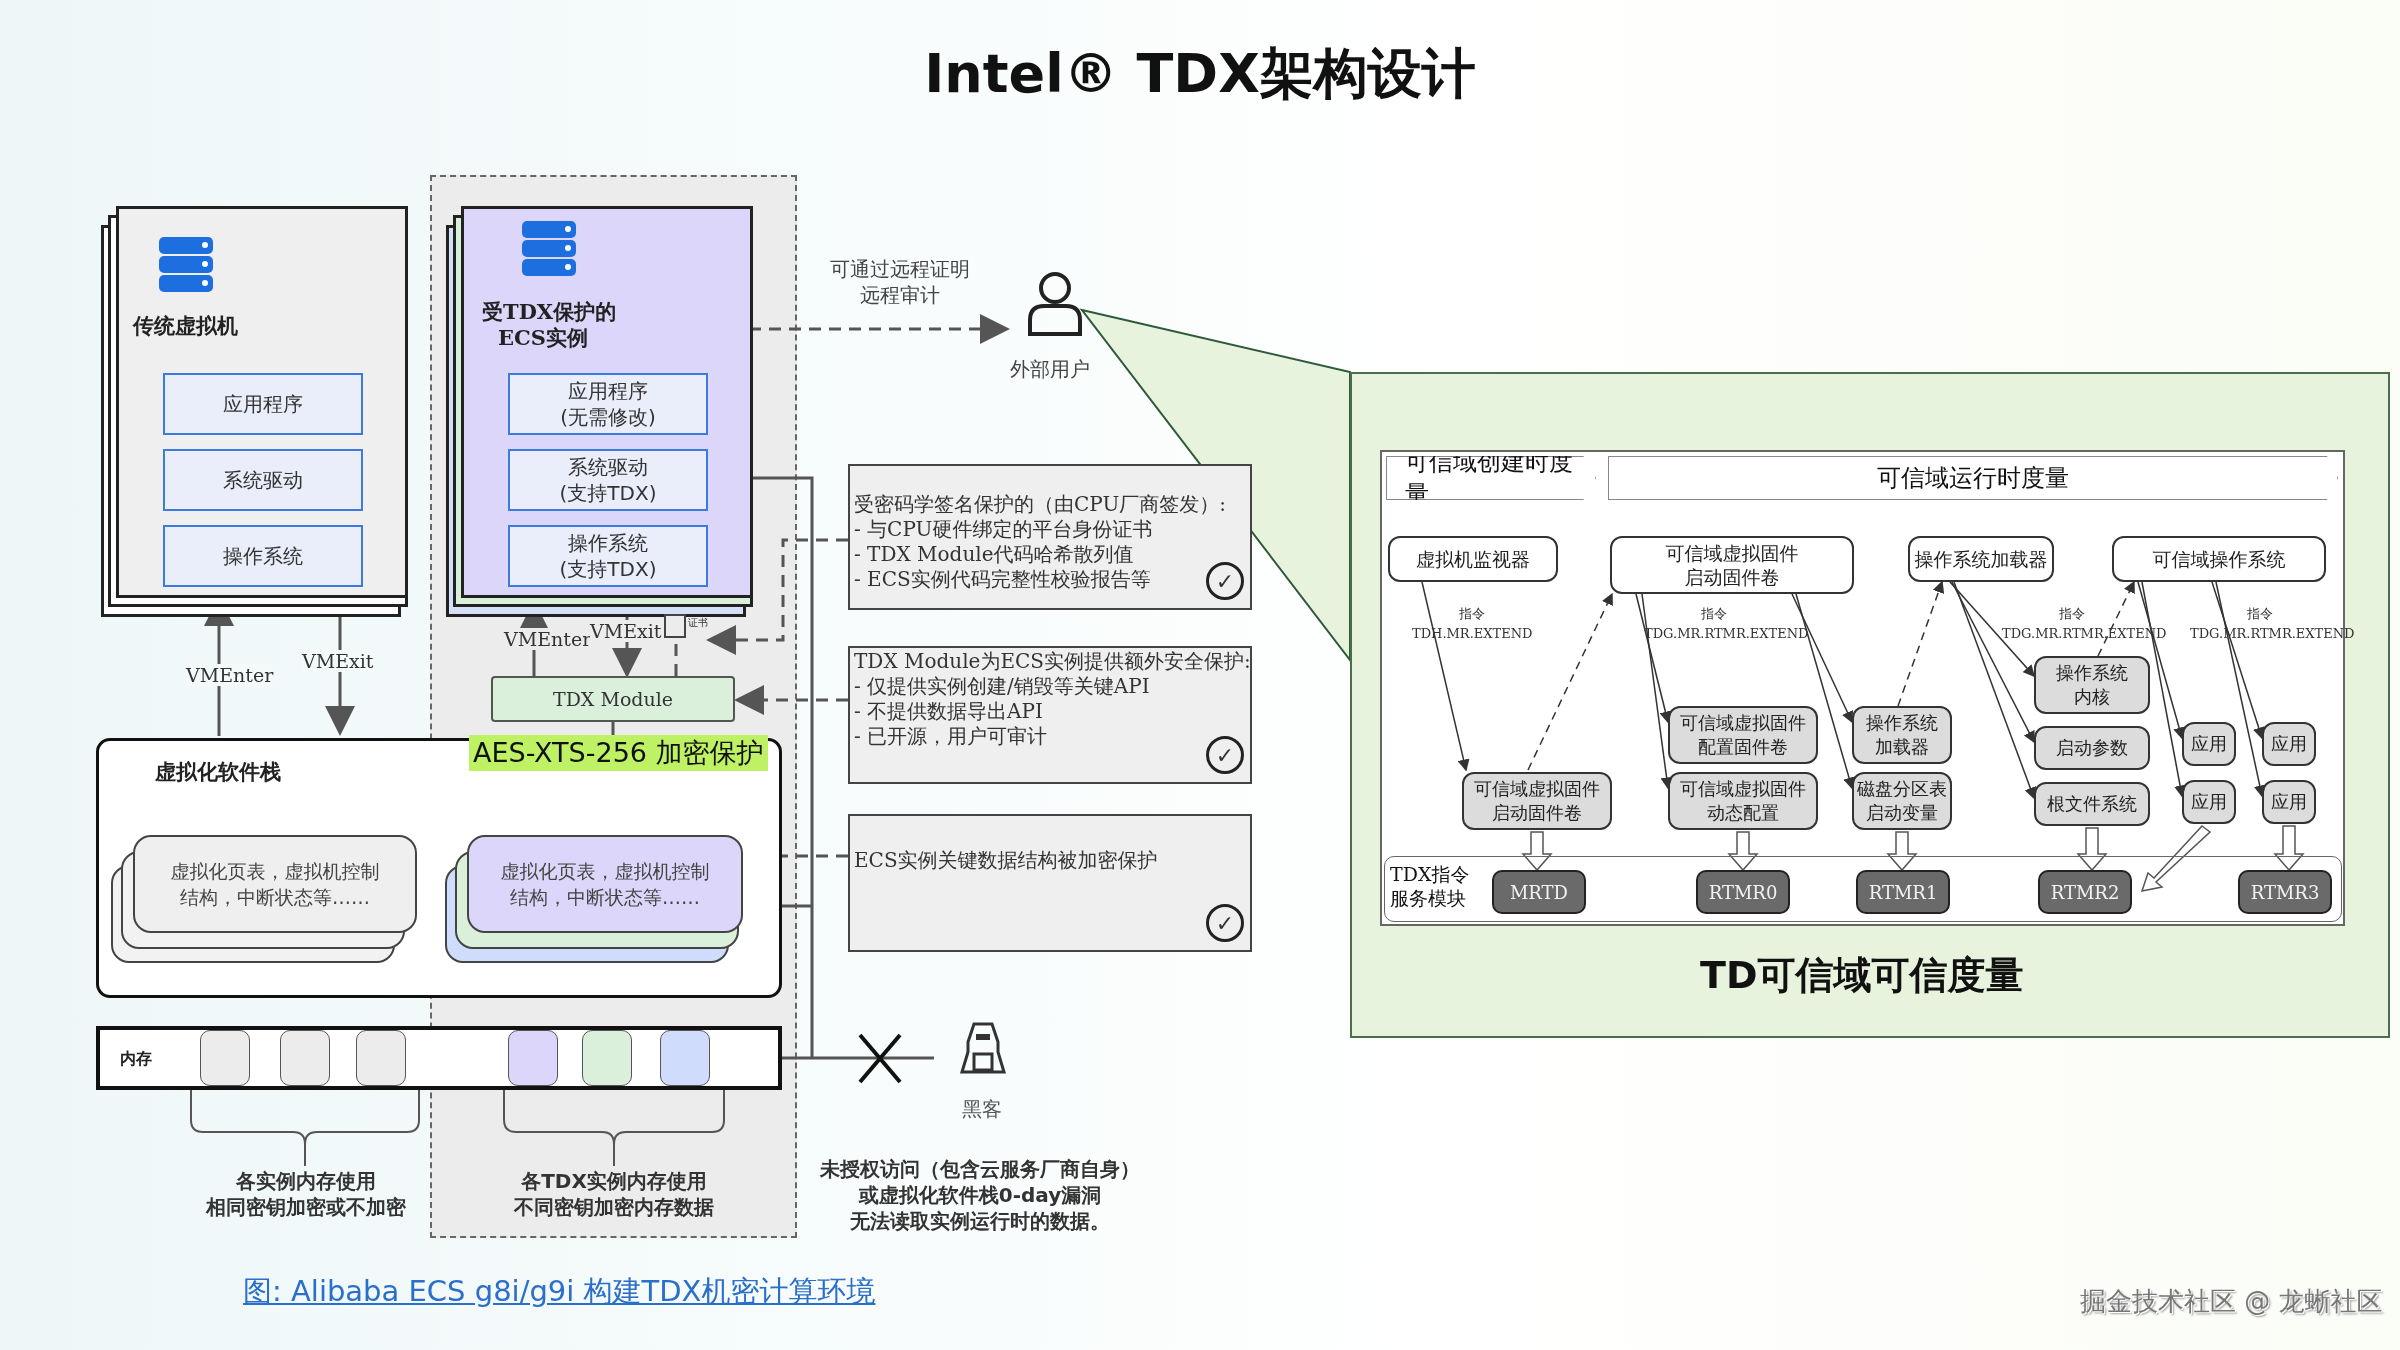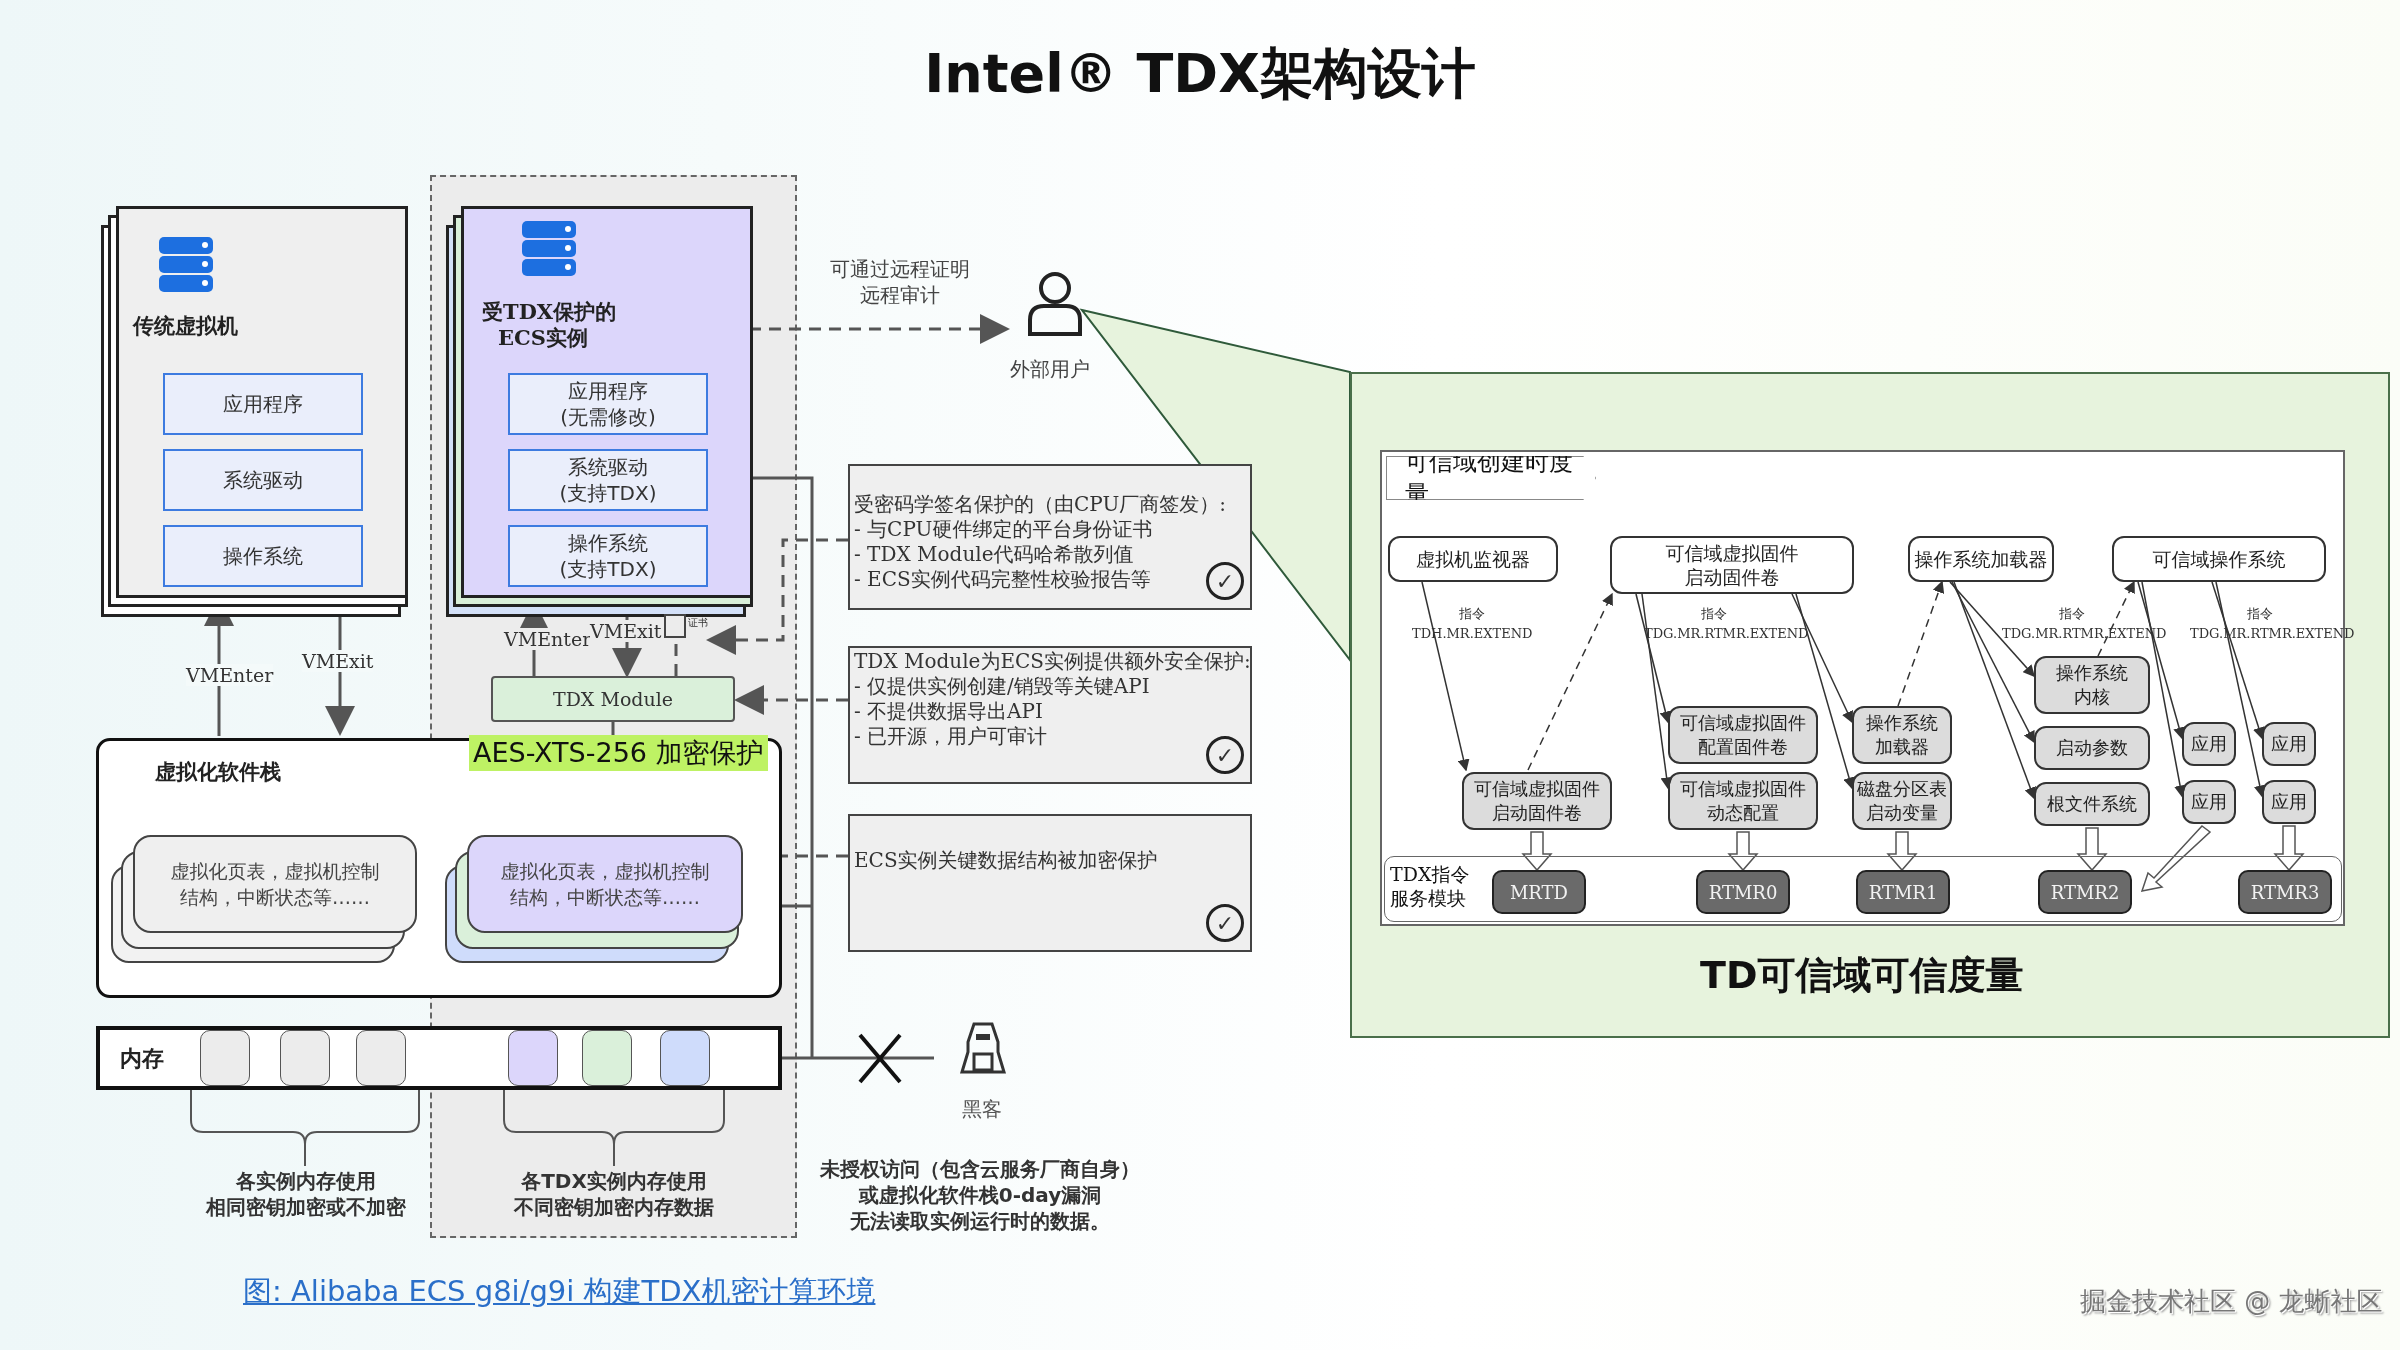--- a/index.html
+++ b/index.html
@@ -146,21 +146,21 @@
 
   <div class="abs vcard" style="left:346px;top:124px;width:284px;height:98px;background:#cfdcfb;"></div>
   <div class="abs vcard" style="left:356px;top:110px;width:284px;height:98px;background:#daf0da;"></div>
   <div class="abs vcard vtext" style="left:368px;top:94px;width:276px;height:98px;background:#dcd6fb;flex-direction:column;">
     <span>虚拟化页表，虚拟机控制</span>
       <span>结构，中断状态等……</span>
   </div>
 </div>
 
 <div class="abs mem">
-  <div class="abs cardtitle" style="left:20px;top:16px;font-size:22px;">内存</div>
+  <div class="abs cardtitle" style="left:20px;top:16px;font-size:16px;">内存</div>
   <div class="abs cell" style="left:100px;background:#ececec;"></div>
   <div class="abs cell" style="left:180px;background:#ececec;"></div>
   <div class="abs cell" style="left:256px;background:#ececec;"></div>
   <div class="abs cell" style="left:408px;background:#dcd6fb;"></div>
   <div class="abs cell" style="left:482px;background:#daf0da;"></div>
   <div class="abs cell" style="left:560px;background:#cfdcfb;"></div>
 </div>
 <div class="abs bold-label" style="left:186px;top:1168px;width:240px;">
   <div>各实例内存使用</div>
     <div>相同密钥加密或不加密</div>
@@ -207,20 +207,21 @@
 <div class="abs" style="left:962px;top:1096px;font-size:20px;color:#555;">黑客</div>
 <div class="abs bold-label" style="left:810px;top:1156px;width:340px;">
   <div>未授权访问（包含云服务厂商自身）</div>
   <div>或虚拟化软件栈0-day漏洞</div>
   <div>无法读取实例运行时的数据。</div>
 </div>
 
 <div class="abs green"></div>
 <div class="abs measure">
   <div class="abs phase" style="left:4px;top:4px;width:210px;padding-left:18px;clip-path:polygon(0 0,94% 0,100% 50%,94% 100%,0 100%);">可信域创建时度量</div>
+  <div class="abs phase" style="left:226px;top:4px;width:730px;justify-content:center;clip-path:polygon(0 0,98.5% 0,100% 50%,98.5% 100%,0 100%);">可信域运行时度量</div>
 
   <div class="abs rbox" style="left:6px;top:84px;width:170px;height:46px;">虚拟机监视器</div>
   <div class="abs rbox" style="left:228px;top:84px;width:244px;height:58px;white-space:pre-line;">可信域虚拟固件
 启动固件卷</div>
   <div class="abs rbox" style="left:526px;top:84px;width:146px;height:46px;">操作系统加载器</div>
   <div class="abs rbox" style="left:730px;top:84px;width:214px;height:46px;">可信域操作系统</div>
 
   <div class="abs instr" style="left:30px;top:152px;width:120px;">
       <div>指令</div>
       <div>TDH.MR.EXTEND</div>

